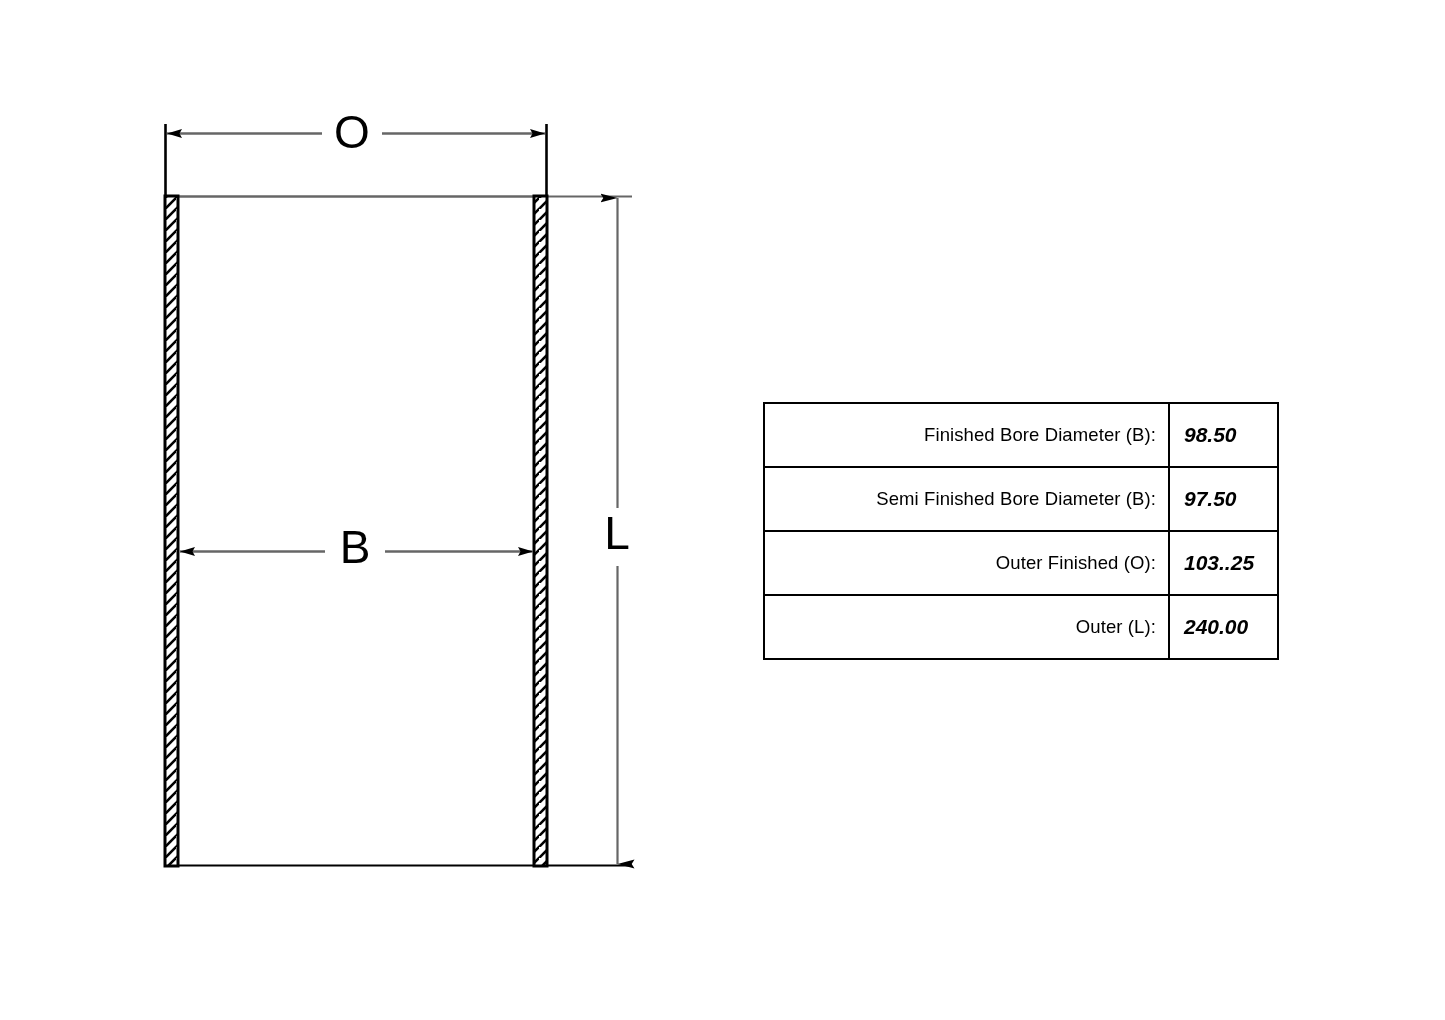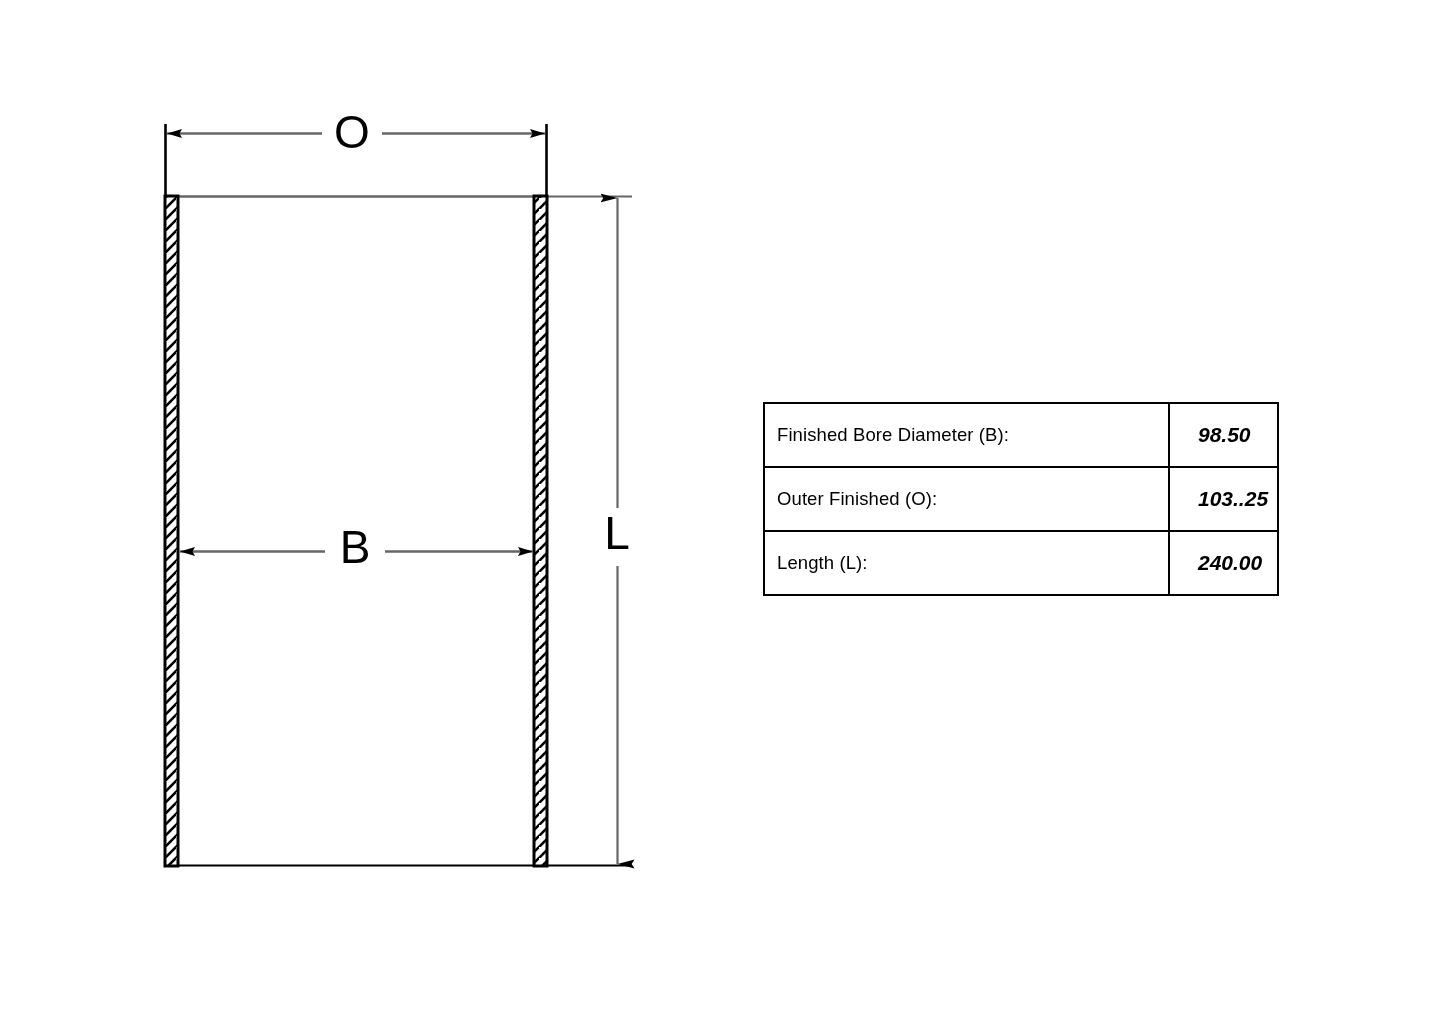--- a/index.html
+++ b/index.html
@@ -53,27 +53,28 @@
     box-sizing: border-box;
     padding: 0 12px;
     vertical-align: middle;
     color: #000000;
   }
   #spec-table td.label-cell {
     width: 405px;
     font-size: 18.5px;
     font-weight: 400;
     letter-spacing: 0.1px;
+    text-align: right;
   }
   #spec-table td.value-cell {
     width: 109px;
     font-size: 21px;
     font-weight: 700;
     font-style: italic;
-    padding-left: 28px;
+    padding-left: 14px;
   }
 </style>
 </head>
 <body>
 
 <div id="page">
 
   <div id="drawing">
     <svg width="700" height="1020" viewBox="0 0 700 1020">
 
@@ -141,23 +142,27 @@
     </svg>
   </div>
 
   <table id="spec-table">
     <tbody>
       <tr>
         <td class="label-cell">Finished Bore Diameter (B):</td>
         <td class="value-cell">98.50</td>
       </tr>
       <tr>
+        <td class="label-cell">Semi Finished Bore Diameter (B):</td>
+        <td class="value-cell">97.50</td>
+      </tr>
+      <tr>
         <td class="label-cell">Outer Finished (O):</td>
         <td class="value-cell">103..25</td>
       </tr>
       <tr>
-        <td class="label-cell">Length (L):</td>
+        <td class="label-cell">Outer (L):</td>
         <td class="value-cell">240.00</td>
       </tr>
     </tbody>
   </table>
 
 </div>
 
 </body></html>

